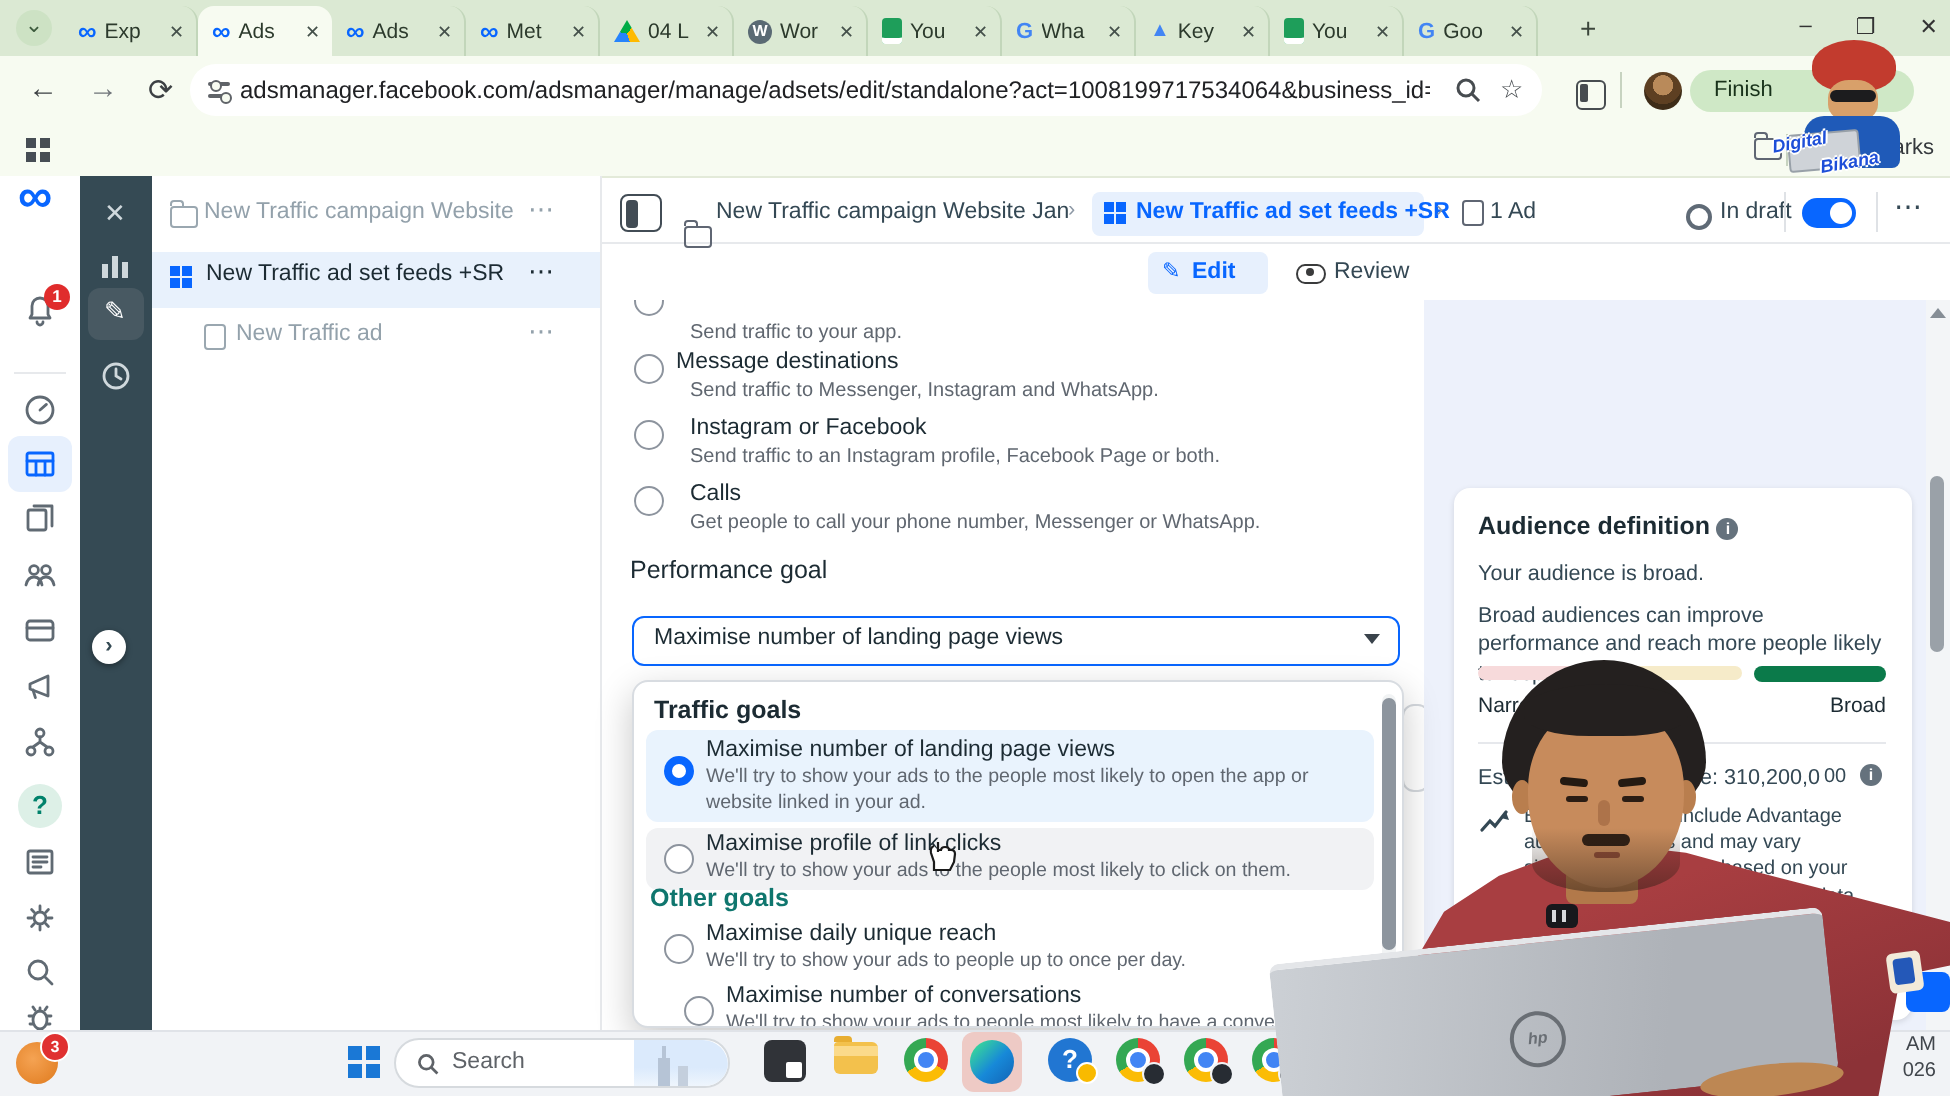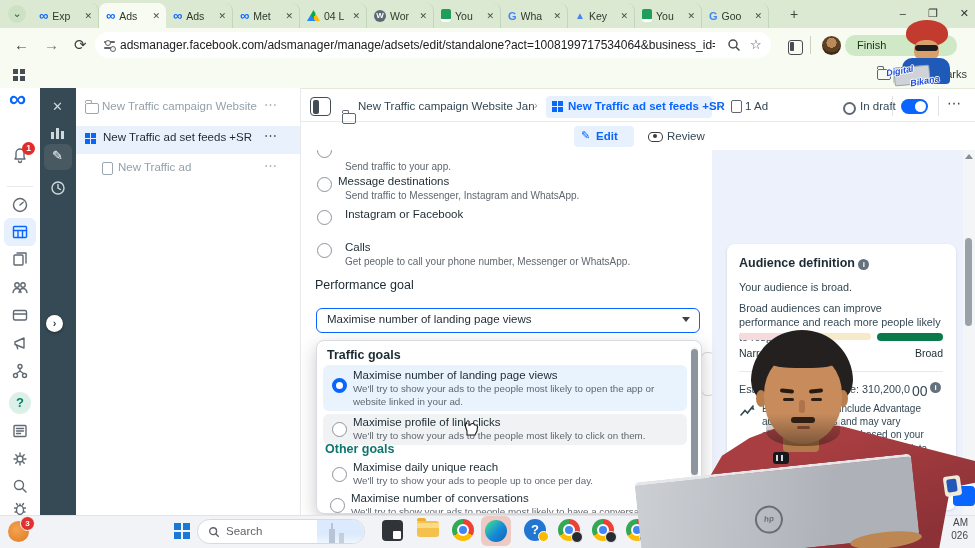--- a/index.html
+++ b/index.html
@@ -344,20 +344,21 @@
   <div class="abs" style="left:300px;top:150px;width:412px;height:365px;overflow:hidden">
     <span class="radio" style="position:absolute;left:17px;top:-7px"></span>
     <div class="abs txt" style="left:45px;top:11px;font-size:10px;color:#606770">Send traffic to your app.</div>
 
     <span class="radio" style="position:absolute;left:17px;top:27px"></span>
     <div class="abs txt" style="left:38px;top:25px;font-size:11.5px;color:#1c2b33">Message destinations</div>
     <div class="abs txt" style="left:45px;top:40px;font-size:10px;color:#606770">Send traffic to Messenger, Instagram and WhatsApp.</div>
 
     <span class="radio" style="position:absolute;left:17px;top:60px"></span>
     <div class="abs txt" style="left:45px;top:58px;font-size:11.5px;color:#1c2b33">Instagram or Facebook</div>
+    <div class="abs txt" style="left:45px;top:73px;font-size:10px;color:#606770">Send traffic to an Instagram profile, Facebook Page or both.</div>
 
     <span class="radio" style="position:absolute;left:17px;top:93px"></span>
     <div class="abs txt" style="left:45px;top:91px;font-size:11.5px;color:#1c2b33">Calls</div>
     <div class="abs txt" style="left:45px;top:106px;font-size:10px;color:#606770">Get people to call your phone number, Messenger or WhatsApp.</div>
 
     <div class="abs txt" style="left:15px;top:128px;font-size:12.5px;font-weight:normal;color:#1c2b33">Performance goal</div>
   </div>
 
   <div class="abs selectbox"></div>
   <div class="abs txt" style="left:327px;top:313px;font-size:11.5px;color:#1c2b33">Maximise number of landing page views</div>
@@ -376,21 +377,21 @@
       <span class="radio" style="position:absolute;left:9px;top:8px"></span>
       <div class="abs txt" style="left:30px;top:2px;font-size:11.5px;color:#1c2b33">Maximise profile of link clicks</div>
       <div class="abs txt" style="left:30px;top:16px;font-size:9.8px;color:#606770">We'll try to show your ads to the people most likely to click on them.</div>
     </div>
     <div class="abs txt" style="left:8px;top:101px;font-size:12.5px;font-weight:bold;color:#0f766e">Other goals</div>
     <div class="abs" style="left:6px;top:118px;width:364px;height:31px">
       <span class="radio" style="position:absolute;left:9px;top:8px"></span>
       <div class="abs txt" style="left:30px;top:2px;font-size:11.5px;color:#1c2b33">Maximise daily unique reach</div>
       <div class="abs txt" style="left:30px;top:16px;font-size:9.8px;color:#606770">We'll try to show your ads to people up to once per day.</div>
     </div>
-    <div class="abs" style="left:4px;top:149px;width:364px;height:30px">
+    <div class="abs" style="left:16px;top:149px;width:364px;height:30px">
       <span class="radio" style="position:absolute;left:9px;top:8px"></span>
       <div class="abs txt" style="left:30px;top:2px;font-size:11.5px;color:#1c2b33">Maximise number of conversations</div>
       <div class="abs txt" style="left:30px;top:16px;font-size:9.8px;color:#606770">We'll try to show your ads to people most likely to have a conversation with you through...</div>
     </div>
     <div class="ddscroll">
         <i></i>
       </div>
   </div>
 
   <svg class="abs" width="15" height="18" viewBox="0 0 15 18" style="left:464px;top:420px;z-index:30">
@@ -404,21 +405,21 @@
     </div>
     <div class="txt" style="position:absolute;left:12px;top:37px;font-size:10.8px;color:#344854">Your audience is broad.</div>
     <div style="position:absolute;left:12px;top:57px;width:204px;font-size:10.8px;line-height:1.32;color:#344854">Broad audiences can improve performance and reach more people likely to respond.</div>
     <span class="seg" style="left:12px;top:89px;width:63px;background:#f7dadb"></span>
     <span class="seg" style="left:81px;top:89px;width:63px;background:#f6ebc9"></span>
     <span class="seg" style="left:150px;top:88.5px;width:66px;height:8px;background:#0b7a4a"></span>
     <div class="txt" style="position:absolute;left:12px;top:103px;font-size:10.5px;color:#1c2b33">Narrow</div>
     <div class="txt" style="position:absolute;right:13px;top:103px;font-size:10.5px;color:#1c2b33">Broad</div>
     <div style="position:absolute;left:12px;top:127px;width:204px;height:1px;background:#e6e8ec"></div>
     <div class="txt" style="position:absolute;left:12px;top:139px;font-size:10.8px;color:#344854">Estimated audience size: 310,200,0</div>
-    <div class="txt" style="position:absolute;left:185px;top:139px;font-size:14px;color:#344854">00</div>
+    <div class="txt" style="position:absolute;left:185px;top:139px;font-size:10px;color:#344854">00</div>
     <i class="info" style="position:absolute;left:203px;top:138px">i</i>
     <svg width="16" height="13" viewBox="0 0 16 13" style="position:absolute;left:13px;top:160px">
         <path d="M1 11l4-4.5 2.5 2.5L13 2" fill="none" stroke="#344854" stroke-width="1.6" stroke-linecap="round"></path>
         <path d="M13 2l1.5 4-4-1z" fill="#344854"></path>
       </svg>
     <div style="position:absolute;left:35px;top:158px;width:182px;font-size:10px;line-height:1.32;color:#344854">Estimates do not include Advantage audience options and may vary significantly over time based on your targeting selection and available data.</div>
   </div>
 
   <div class="abs pgscroll"></div>
   <div class="abs tri-up" style="left:965px;top:154px"></div>

